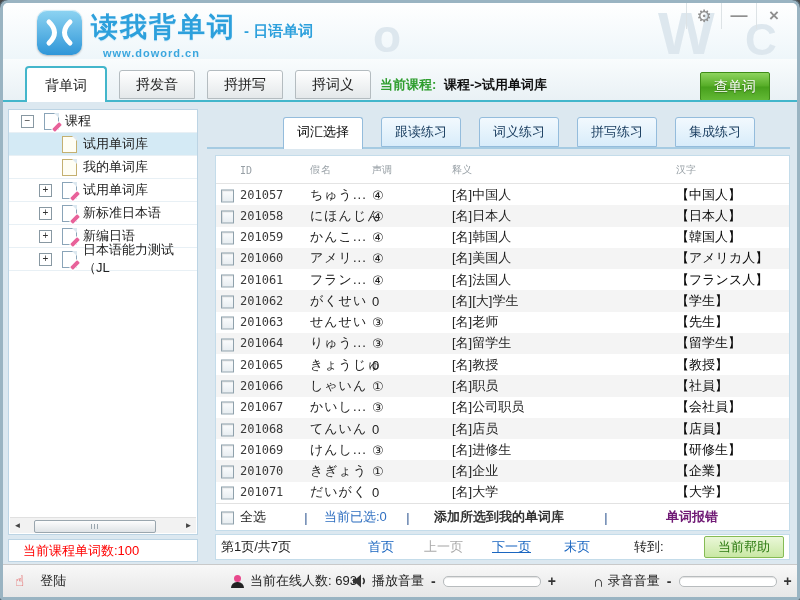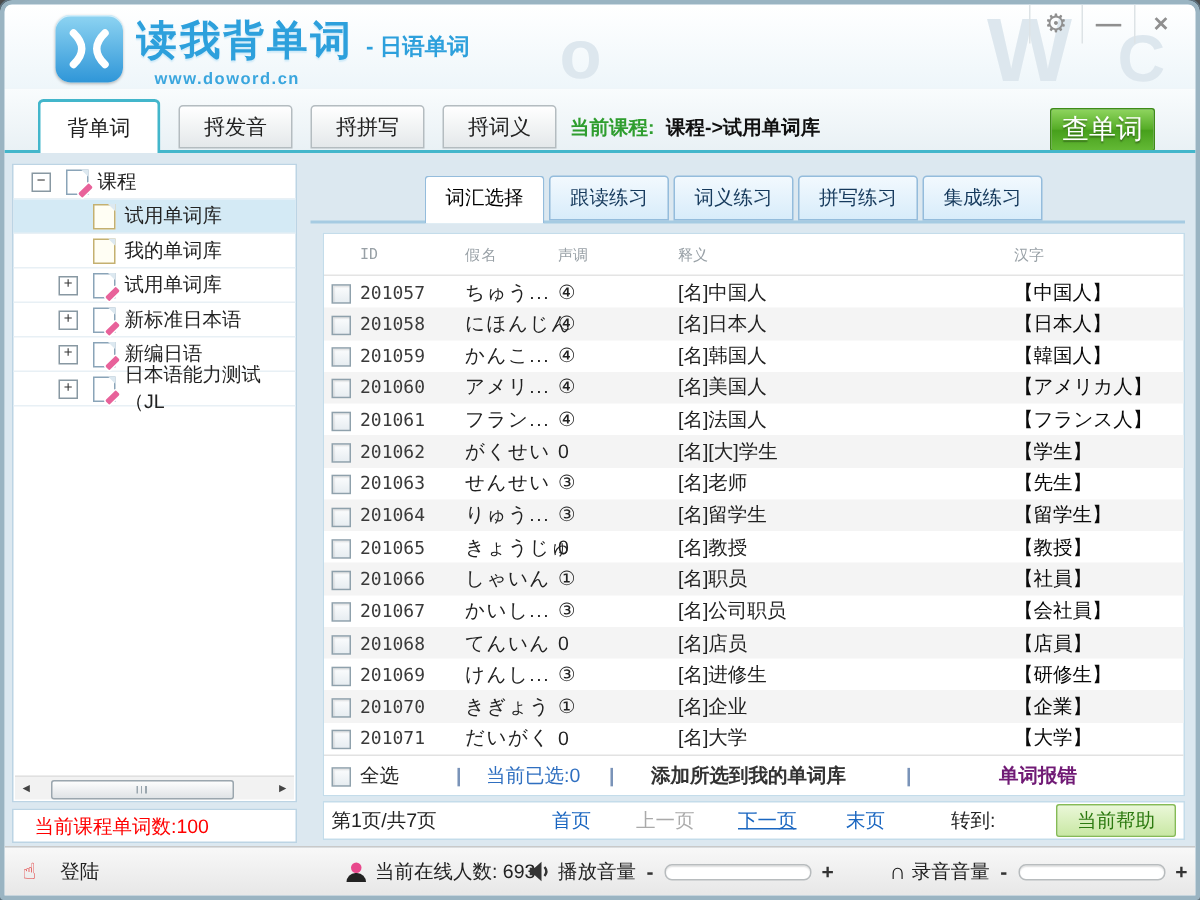--- a/index.html
+++ b/index.html
@@ -29,21 +29,21 @@
   .toptabs{position:absolute;left:22px;top:0;height:41px;display:flex;align-items:flex-end;gap:12px;}
   .toptab{height:27px;line-height:27px;padding:0 16px;font-size:14px;color:#222;
     background:linear-gradient(#ffffff,#e4e8ea);border:1px solid #b4bcc0;border-radius:3px 3px 0 0;margin-bottom:1px;}
   .toptab.active{height:34px;line-height:34px;padding:0 18px;background:#fff;
     border:2px solid #43b6cb;border-bottom:none;border-radius:4px 4px 0 0;margin-bottom:-2px;z-index:5;position:relative;}
   .teal-line{position:absolute;left:0;top:97px;right:0;height:2px;background:#43b6cb;z-index:3;}
   .course{position:absolute;left:377px;top:17px;font-size:13px;}
   .course-label{color:#2f9e2f;font-weight:bold;}
   .course-value{color:#111;font-weight:bold;margin-left:4px;}
   .lookup-btn{position:absolute;left:697px;top:13px;width:68px;height:27px;line-height:26px;text-align:center;
-    font-size:18px;color:#fff;text-shadow:0 1px 1px rgba(0,0,0,.35);border:1px solid #3e8c17;border-radius:2px;
+    font-size:14px;color:#fff;text-shadow:0 1px 1px rgba(0,0,0,.35);border:1px solid #3e8c17;border-radius:2px;
     background:linear-gradient(#8ed45e,#56ad27 48%,#47a01c 52%,#63b935);}
   
   .main{position:absolute;left:0;top:99px;right:0;height:463px;background:#dce8f0;}
   .sidebar{position:absolute;left:5px;top:7px;width:188px;height:424px;background:#fff;
     border:1px solid #bcd4e4;}
   .trow{height:22px;display:flex;align-items:center;border-bottom:1px solid #e8f0f5;font-size:13px;color:#222;}
   .trow.sel{background:#d4eaf5;}
   .trow.lvl0{padding-left:12px;}
   .trow.lvl1{padding-left:30px;}
   .exp{width:11px;height:11px;border:1px solid #8898a2;background:#fff;font-size:10px;line-height:10px;
@@ -61,21 +61,21 @@
   .harrow.right{margin-left:auto;}
   .hthumb{position:absolute;left:24px;width:120px;height:11px;top:2px;border:1px solid #9aa6ae;border-radius:2px;
     background:linear-gradient(#fdfdfd,#dfe3e6);}
   .hthumb::after{content:'';position:absolute;left:50%;top:3px;width:8px;height:5px;transform:translateX(-50%);
     background:repeating-linear-gradient(90deg,#9aa6ae 0 1px,transparent 1px 3px);}
   .countbox{position:absolute;left:5px;top:437px;width:188px;height:21px;background:#fff;border:1px solid #bcd4e4;
     display:flex;align-items:center;}
   .countbox span{color:#f00;font-size:13px;margin-left:14px;}
   
   .content{position:absolute;left:200px;top:0;width:594px;height:463px;}
-  .ctabs{position:absolute;left:80px;top:15px;display:flex;gap:3px;z-index:4;}
+  .ctabs{position:absolute;left:80px;top:15px;display:flex;gap:18px;z-index:4;}
   .ctab{height:28px;line-height:28px;padding:0 13px;font-size:13px;color:#15395c;
     background:linear-gradient(#f2f9fe,#d8ecfa);border:1px solid #94bcdc;border-radius:3px 3px 0 0;}
   .ctab.active{background:#fff;color:#000;height:31px;border-bottom:none;position:relative;z-index:5;}
   .ctab-line{position:absolute;left:4px;right:7px;top:45px;height:2px;background:#a6cbe2;z-index:3;}
   .panel{position:absolute;left:12px;right:7px;top:53px;height:376px;background:#fff;
     border:1px solid #c4dcea;display:flex;flex-direction:column;box-sizing:border-box;}
   .thead{height:27px;position:relative;border-bottom:1px solid #e4e4e4;flex:none;}
   .thead span{position:absolute;top:50%;transform:translateY(-50%);font-size:10px;color:#98a0a6;}
   .rows{flex:1;display:flex;flex-direction:column;}
   .drow{flex:1;position:relative;}

